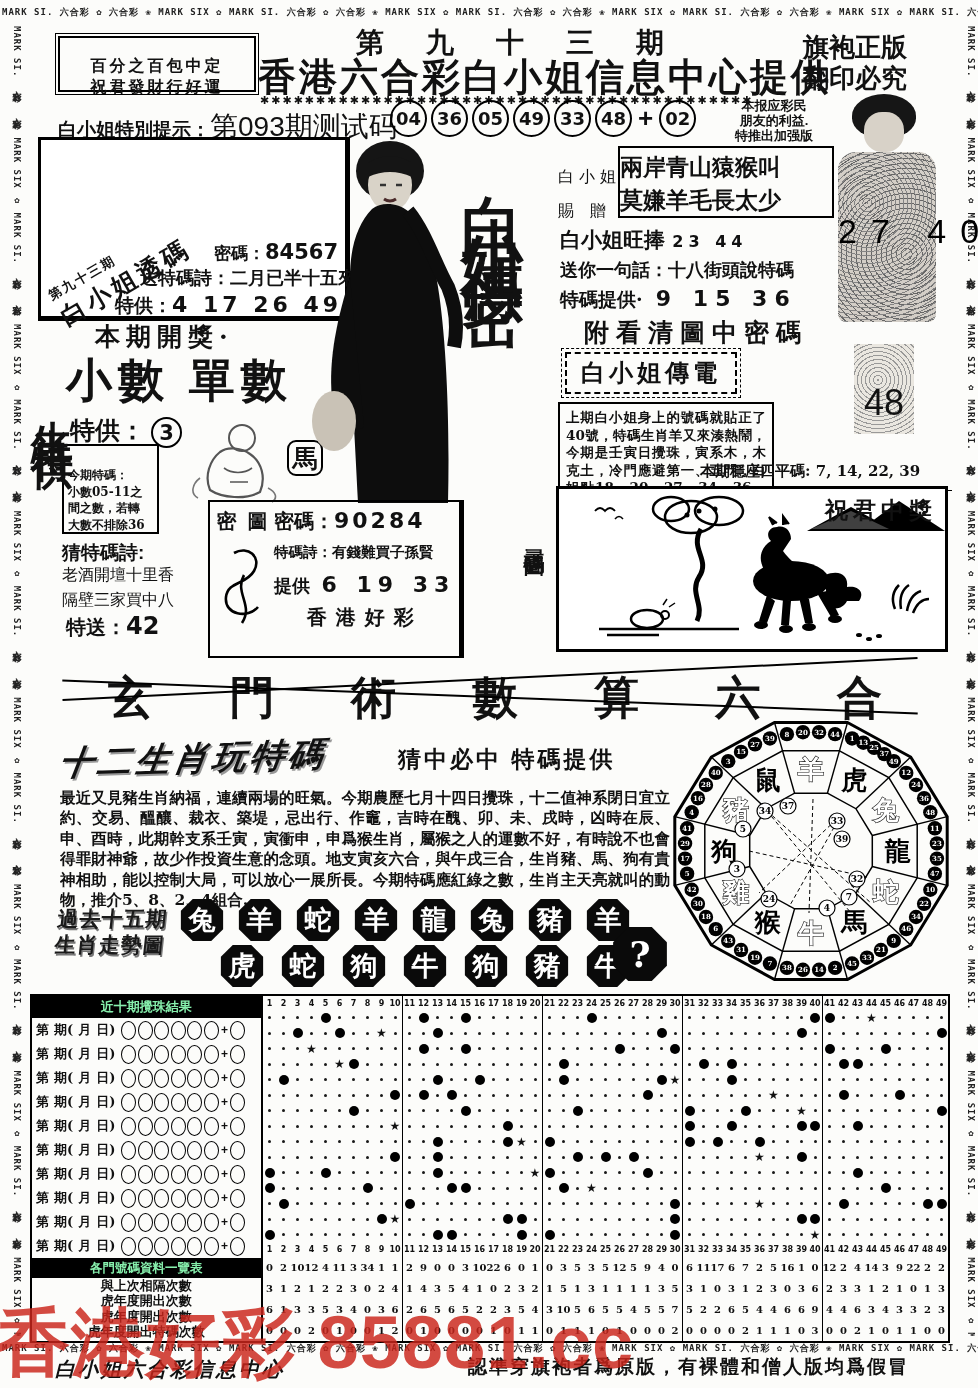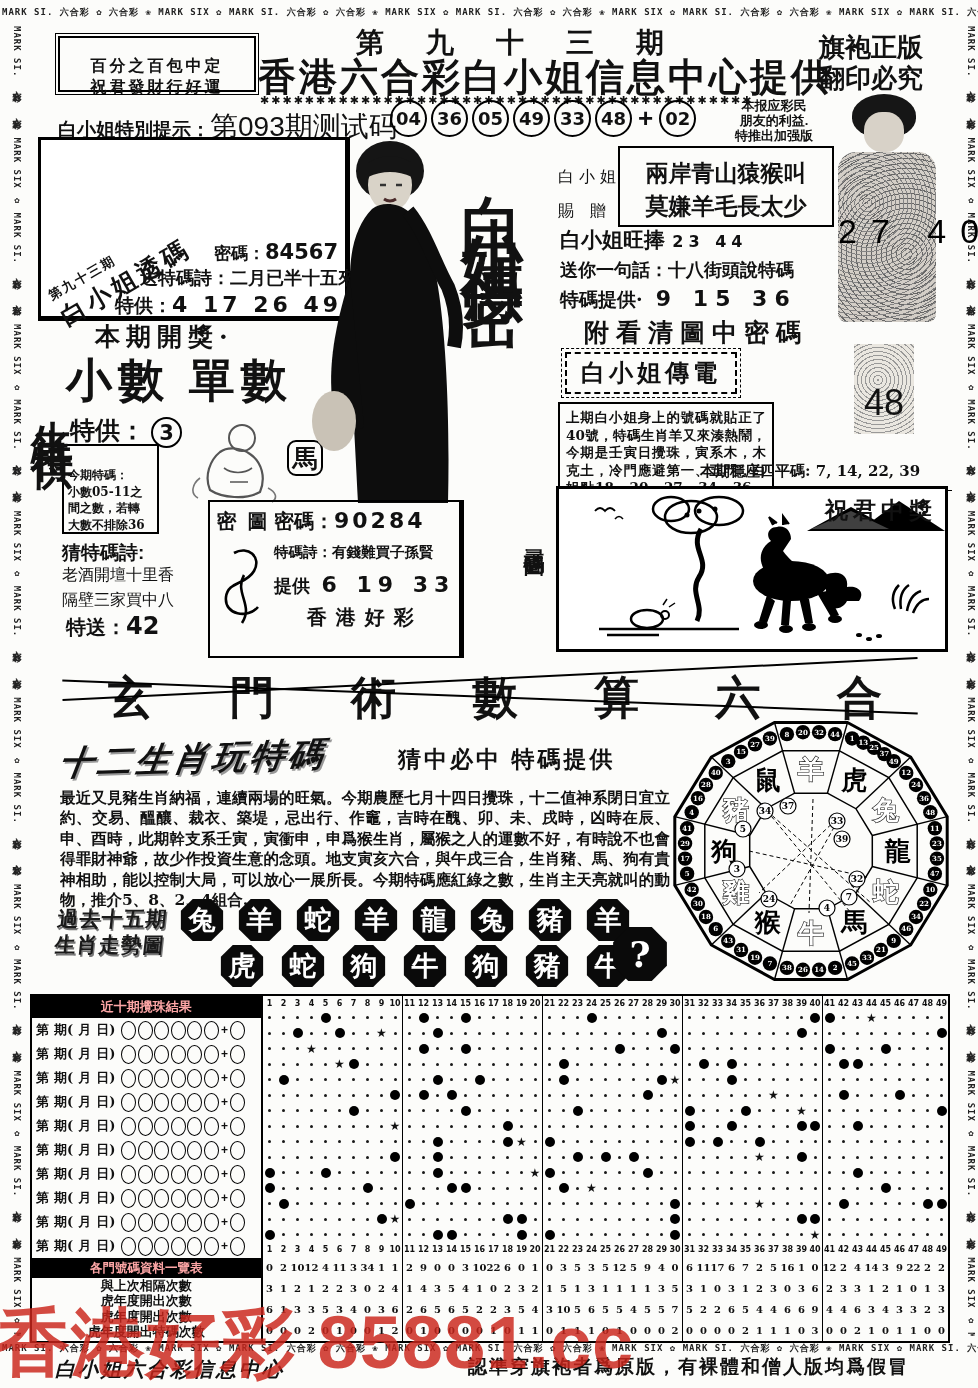--- a/index.html
+++ b/index.html
@@ -10,21 +10,21 @@
 .edge{font:bold 9px "DejaVu Sans Mono",monospace;letter-spacing:1px;color:#222;overflow:hidden;white-space:nowrap}
 .edge-top{left:0;top:2px;width:978px;height:22px;padding:4px 2px}
 .edge-bottom{left:0;top:1340px;width:978px;height:20px;padding:2px}
 .edge-left{left:1px;top:26px;width:22px;height:1310px;writing-mode:vertical-rl}
 .edge-right{left:955px;top:26px;width:22px;height:1310px;writing-mode:vertical-rl}
 
 .slogan-box{left:58px;top:36px;width:198px;height:56px;border:2px solid #000;outline:1px solid #000;outline-offset:2px;text-align:center;font:bold 16px "DejaVu Serif",serif;letter-spacing:3px;padding-top:17px;line-height:21px}
 .issue-title{left:295px;top:24px;width:430px;text-align:center;font:bold 28px "DejaVu Serif",serif;letter-spacing:42px;text-indent:42px;white-space:nowrap}
 .main-title{left:258px;top:52px;width:600px;font:bold 38px "DejaVu Serif",serif;letter-spacing:3px;white-space:nowrap}
 .title-divider{left:260px;top:94px;width:580px;font-size:11px;letter-spacing:2px;overflow:hidden;white-space:nowrap}
-.copyright{left:819px;top:32px;width:122px;font:bold 26px "Liberation Sans",sans-serif;line-height:31px;text-align:left}
+.copyright{left:785px;top:32px;width:122px;font:bold 26px "Liberation Sans",sans-serif;line-height:31px;text-align:right}
 
 .tips-label{left:58px;top:108px;font:bold 19px "Liberation Sans",sans-serif;white-space:nowrap}
 .tips-test{font-weight:normal;font-size:28px}
 .test-codes{left:390px;top:100px;display:flex;align-items:center;gap:4px}
 .code-circ{width:37px;height:37px;border:2.4px solid #000;border-radius:50%;display:inline-flex;align-items:center;justify-content:center;font:bold 18px "DejaVu Sans",sans-serif}
 .code-plus{font:bold 26px sans-serif;padding:0 2px}
 .tips-note{left:712px;top:98px;width:124px;font:bold 13px sans-serif;line-height:15px;text-align:center}
 
 .blank-box{left:38px;top:137px;width:312px;height:184px;border:3px solid #000;border-right-width:5px;border-bottom-width:5px;background:#fff}
 .diag-title{left:48px;top:248px;width:150px;transform:rotate(-30deg);font-family:"DejaVu Serif",serif}
@@ -47,21 +47,21 @@
 .vertical-title{left:450px;top:146px;height:510px;writing-mode:vertical-rl;font:bold 62px "DejaVu Serif",serif;letter-spacing:22px}
 .find-code{left:520px;top:532px;height:110px;writing-mode:vertical-rl;font:bold 21px "DejaVu Serif",serif;letter-spacing:4px}
 .secret-box{left:208px;top:500px;width:256px;height:158px;border:2.5px solid #000;border-right-width:5px;display:flex;padding:6px 4px}
 .sb-left{width:64px;text-align:center}
 .sb-mitu{font:bold 20px "DejaVu Serif",serif;letter-spacing:2px}
 .sb-right{flex:1;padding-left:2px}
 .sb-line{white-space:nowrap;font-family:"DejaVu Serif",serif}
 .sb-win{text-align:center;font:bold 20px "DejaVu Serif",serif;letter-spacing:9px;margin-top:6px}
 
 .gift-label{left:558px;top:160px;width:58px;font:16px "DejaVu Serif",serif;line-height:34px;text-align:justify}
-.gift-box{left:618px;top:146px;width:216px;height:81px;border:2.5px solid #000;text-align:center;font:900 23px "Liberation Sans",sans-serif;line-height:33px;padding-top:9px;white-space:nowrap}
+.gift-box{left:618px;top:146px;width:216px;height:72px;border:2.5px solid #000;text-align:left;font:900 23px "Liberation Sans",sans-serif;line-height:33px;padding-top:3px;white-space:nowrap}
 .r-line{white-space:nowrap;font-family:"DejaVu Serif",serif}
 .see-note{left:584px;top:316px;font:bold 25px "DejaVu Serif",serif;letter-spacing:7px}
 .telegram{left:565px;top:352px;width:172px;height:42px;border:2.5px dashed #000;outline:1.5px dashed #000;outline-offset:3px;display:flex;align-items:center;justify-content:center;font:bold 24px "DejaVu Serif",serif;letter-spacing:4px}
 .analysis-box{left:558px;top:402px;width:216px;height:98px;border:2px solid #000;padding:5px 6px;font:bold 13.5px "DejaVu Serif",serif;line-height:17.6px;text-align:justify;overflow:hidden}
 .flat-codes{left:700px;top:462px;width:252px;font:bold 15px "DejaVu Serif",serif;border-bottom:1.5px solid #000;padding-bottom:9px;white-space:nowrap}
 
 .right-figure{left:836px;top:94px;width:104px;height:370px}
 .fig-hair{position:absolute;left:16px;top:0;width:64px;height:44px;background:#161616;border-radius:50% 50% 45% 45%}
 .fig-face{position:absolute;left:28px;top:18px;width:40px;height:40px;background:#d8d2c8;border-radius:45%}
 .fig-torso{position:absolute;left:2px;top:58px;width:98px;height:170px;border-radius:18px 18px 8px 8px;background:repeating-radial-gradient(circle at 30% 30%, #777 0 1px, transparent 1px 4px),repeating-radial-gradient(circle at 70% 60%, #555 0 1px, transparent 1px 5px),#cfcac2;opacity:.9}
@@ -82,21 +82,21 @@
 .trend-label{left:56px;top:906px;width:124px;font:900 21px "Liberation Sans",sans-serif;line-height:26px;transform:skewX(-6deg);color:#1a1a1a;text-shadow:1.5px 1.5px 0 #777;letter-spacing:1px}
 .badges{display:flex}
 .badges-1{left:180px;top:898px;gap:14px}
 .badges-2{left:220px;top:944px;gap:17px}
 .badge{width:44px;height:44px;background:#0a0a0a;color:#fff;display:flex;align-items:center;justify-content:center;font:bold 27px "DejaVu Serif",serif;clip-path:polygon(29% 2%,71% 2%,98% 29%,98% 71%,71% 98%,29% 98%,2% 71%,2% 29%)}
 .q-badge{left:612px;top:926px;width:56px;height:56px;font-size:36px}
 .wheel-wrap{left:660px;top:710px;width:302px;height:280px}
 
 .bottom-tables{left:30px;top:994px;width:920px;display:flex;align-items:stretch}
 .left-panel{width:233px;border:2.5px solid #000}
-.bar{background:#000;color:#fca5a5;display:flex;justify-content:space-around;align-items:center;font:bold 13px "DejaVu Serif",serif;height:22px}
+.bar{background:#000;color:#86efac;display:flex;justify-content:space-around;align-items:center;font:bold 13px "DejaVu Serif",serif;height:22px}
 .bar2{height:20px;font-size:12.5px}
 .rrow{display:flex;align-items:center;height:24px;font:bold 13px "DejaVu Serif",serif;padding-left:4px}
 .rlab{margin-right:5px}
 .circ{width:15px;height:19px;border:1.6px solid #000;border-radius:50%;display:inline-block;margin:0 .8px;flex:0 0 15px}
 .rplus{font:bold 12px sans-serif;margin:0 1px}
 .stat-label{height:15.5px;display:flex;justify-content:space-around;align-items:center;font:bold 13px "DejaVu Serif",serif;padding:0 10px}
 .right-panel{width:689px;border:2.5px solid #000;border-left:none;overflow:hidden}
 .mhdr,.mrow,.srow{display:flex}
 .mcell{width:14px;flex:0 0 14px;display:flex;align-items:center;justify-content:center;position:relative}
 .mhdr .mcell{height:14px;font:bold 8px "DejaVu Sans",sans-serif}

